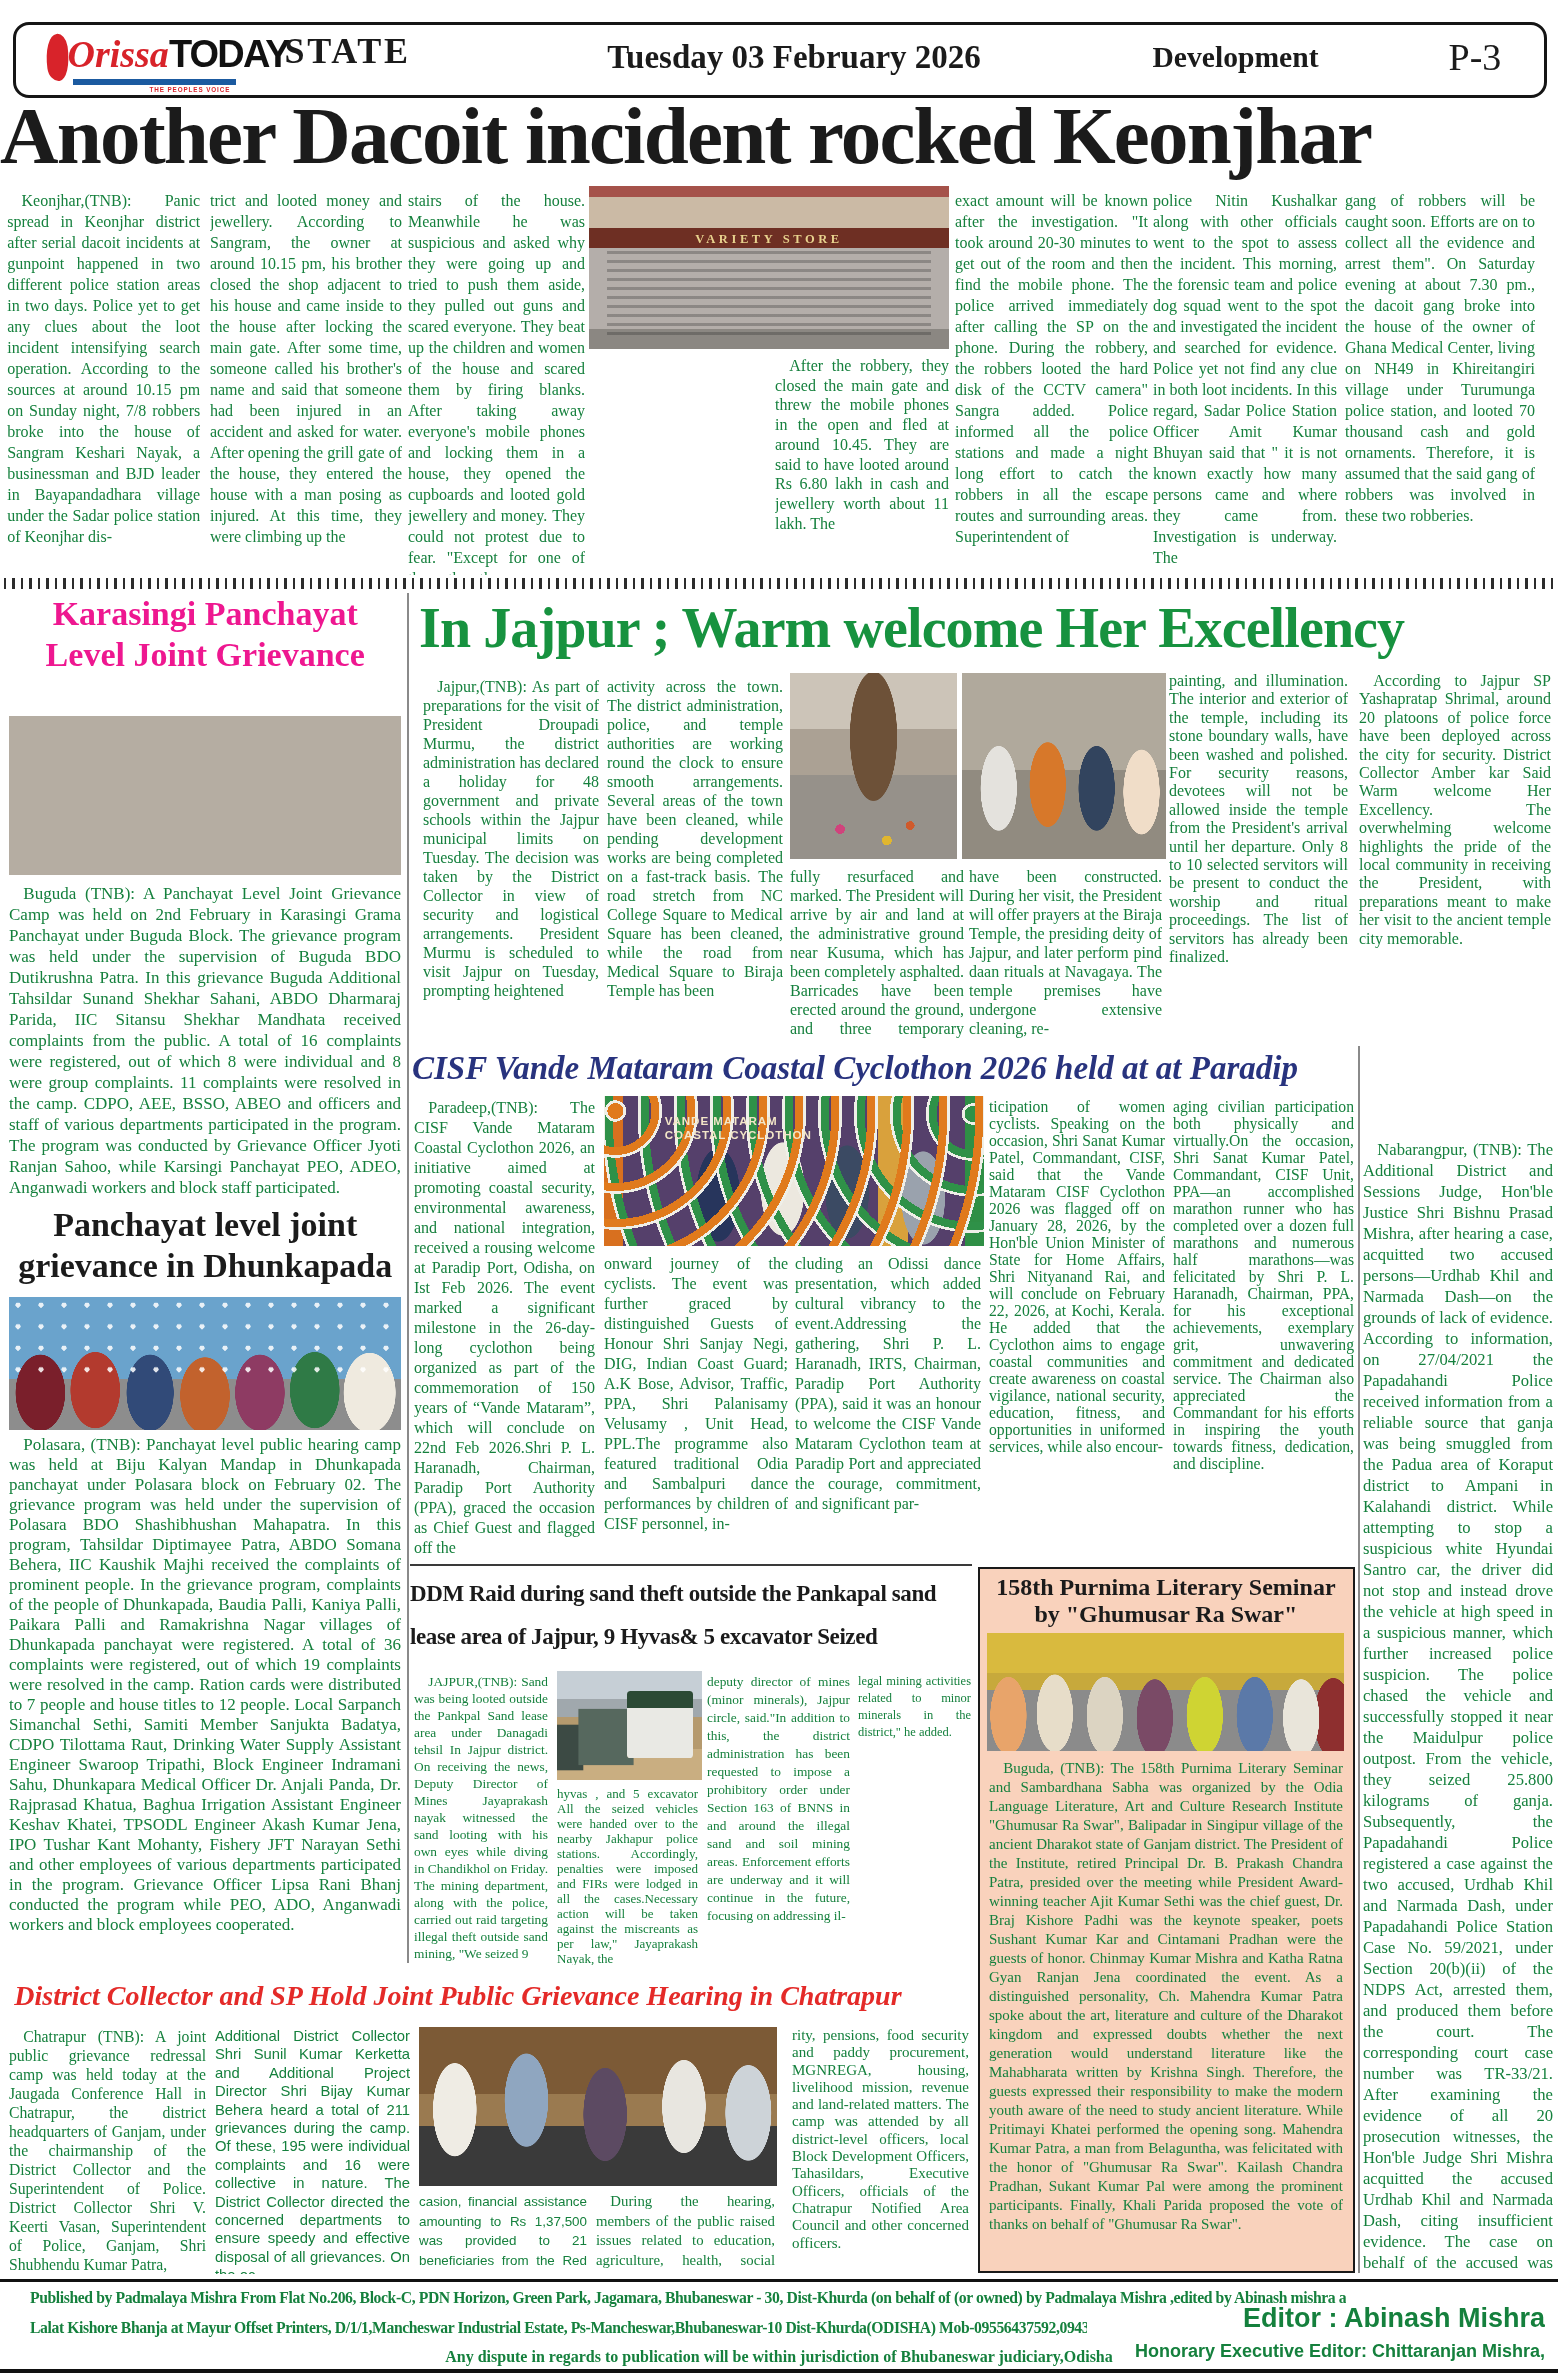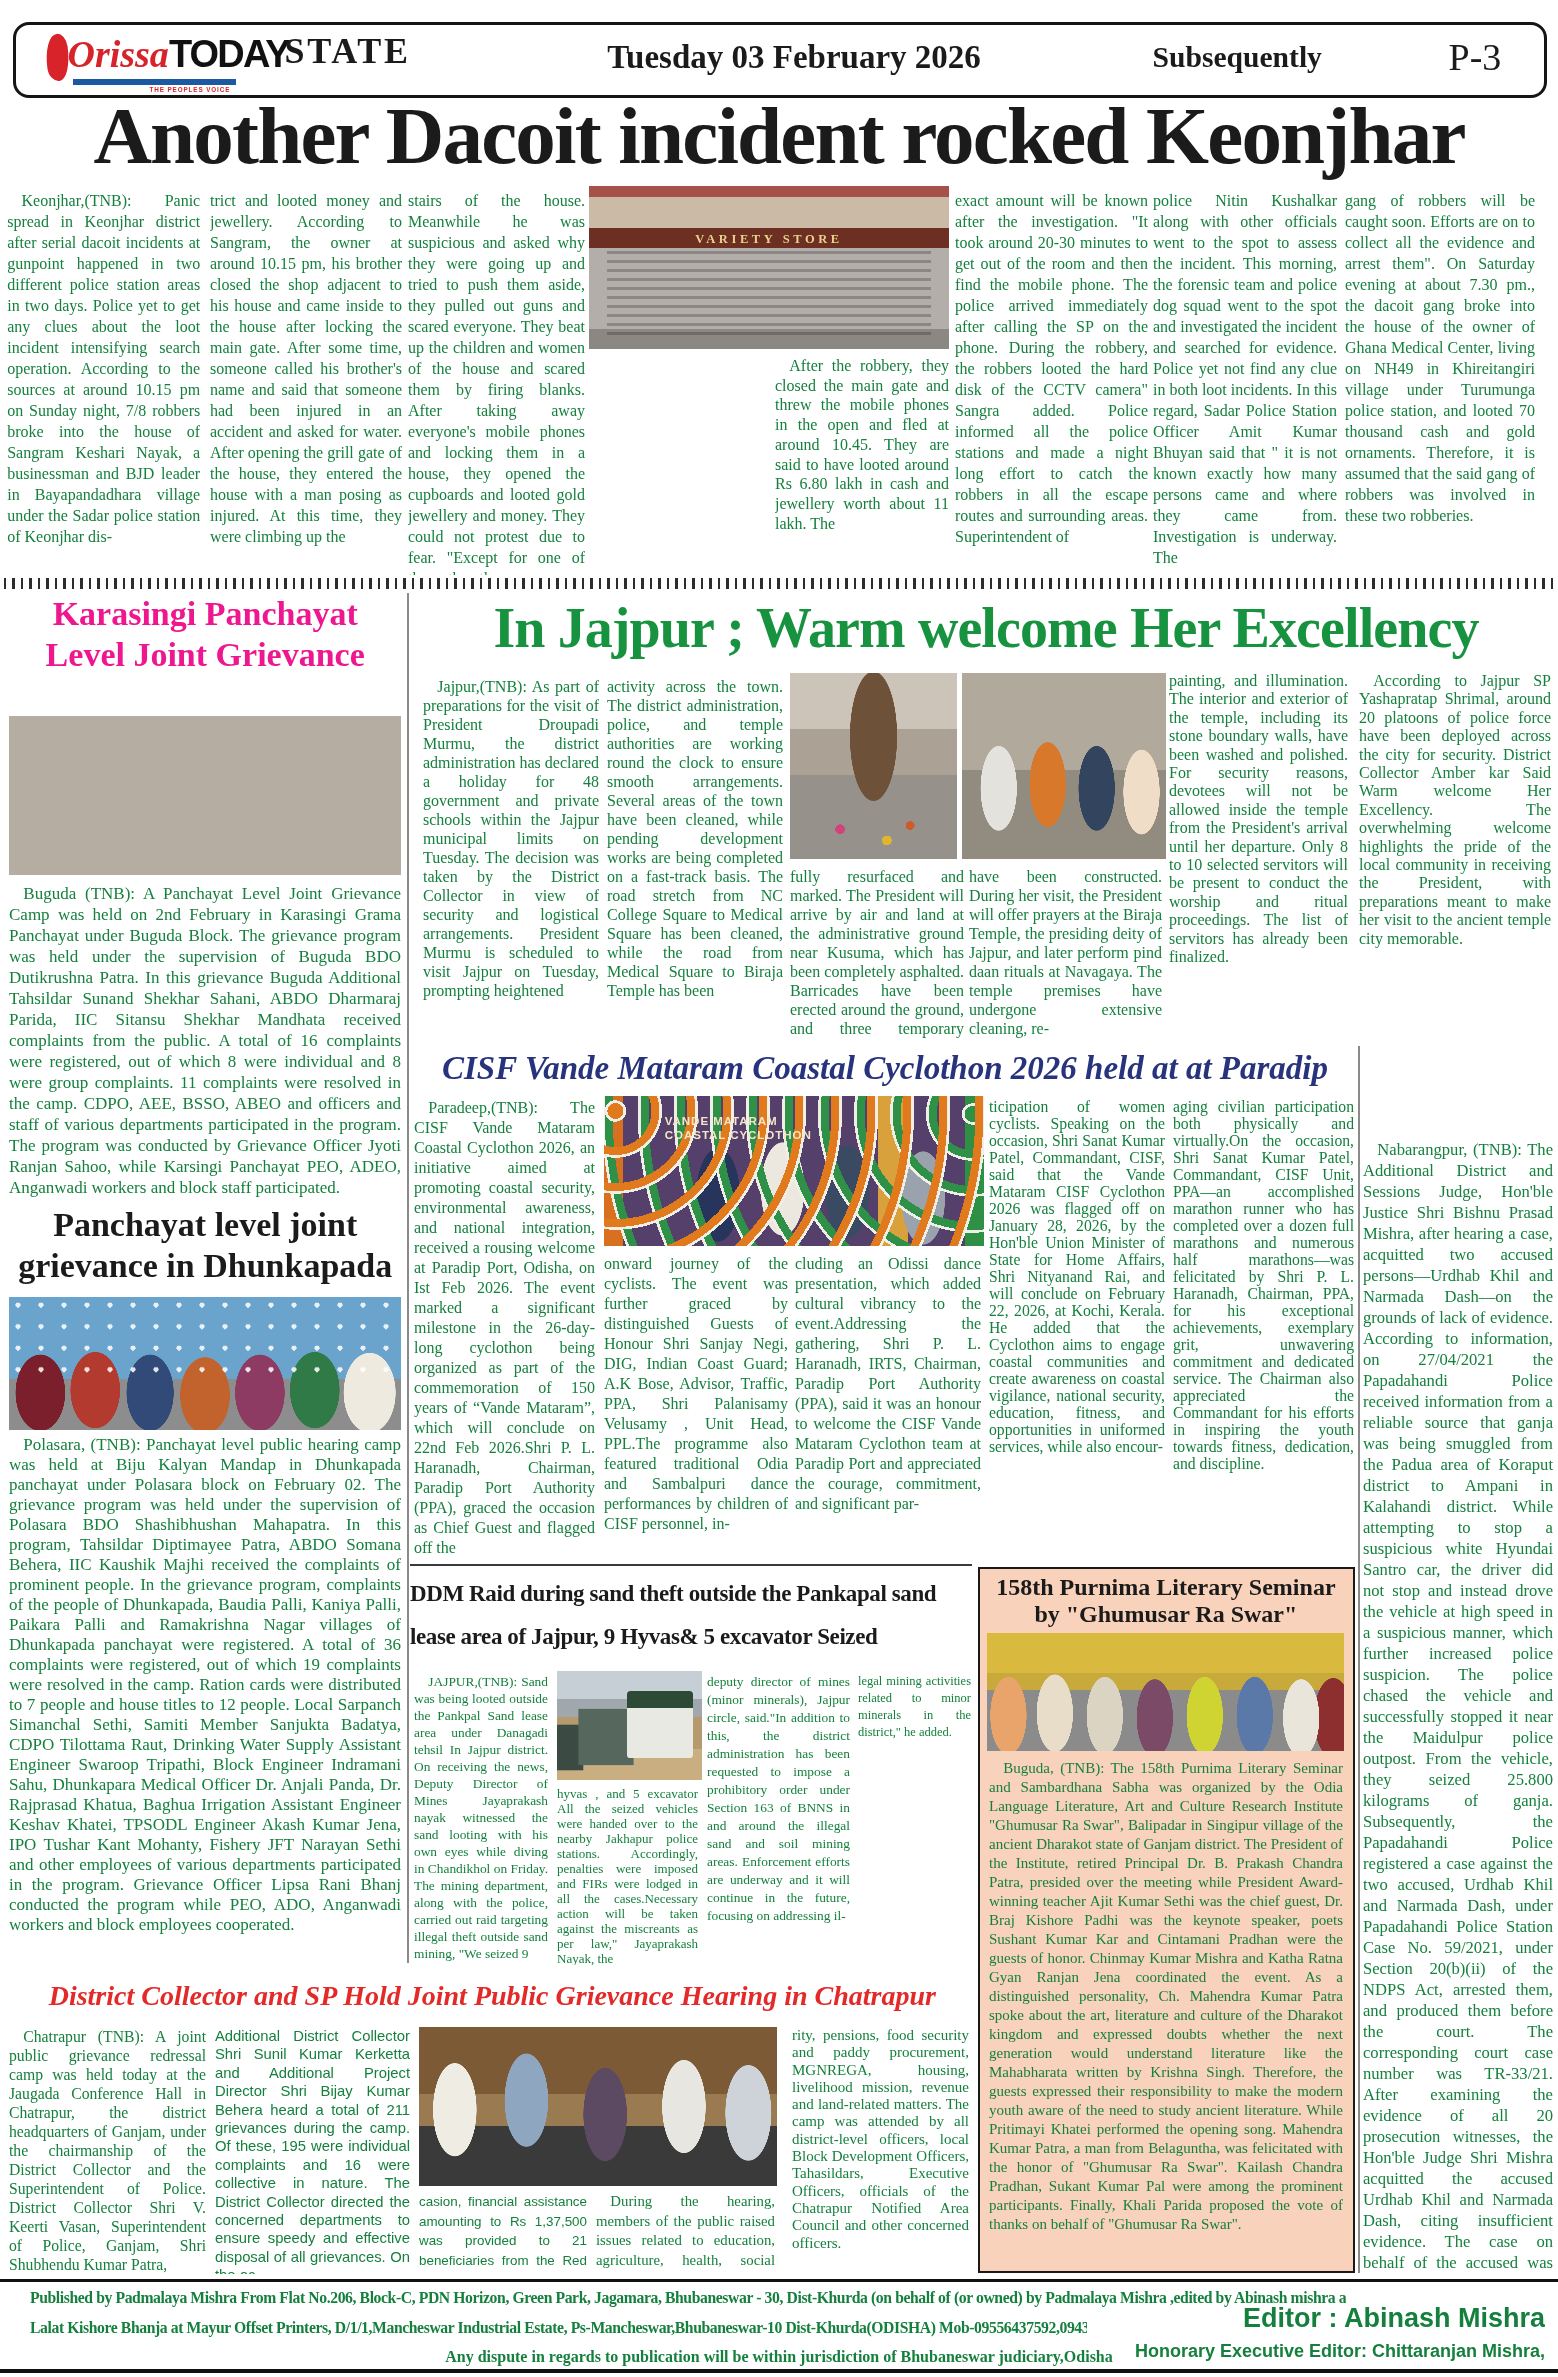--- a/index.html
+++ b/index.html
@@ -11,21 +11,21 @@
   .logo-orissa{font-family:"Liberation Serif",serif;font-style:italic;font-weight:bold;font-size:38px;color:#d8232a;}
   .logo-today{font-family:"Liberation Sans",sans-serif;font-weight:bold;font-size:38px;color:#111;letter-spacing:-1.8px;}
   .logo-bar{position:absolute;left:57px;top:54px;width:163px;height:6.3px;background:#1b5aa0;}
   .logo-tag{position:absolute;left:134px;top:61px;font-family:"Liberation Sans",sans-serif;font-size:6.3px;color:#d8232a;font-weight:bold;letter-spacing:0.9px;}
   .flame{position:absolute;left:30px;top:9px;width:23px;height:47px;background:#d8232a;border-radius:60% 40% 55% 45%/70% 30% 70% 30%;transform:rotate(-8deg);}
   
   .hl{position:absolute;font-weight:bold;font-family:"Liberation Serif",serif;overflow:hidden;}
   .bt{position:absolute;text-align:justify;overflow:hidden;color:#15803d;}
   .ind{text-indent:14.3px;}
   .sans{font-family:"Liberation Sans",sans-serif;}
-  .nowrap{white-space:nowrap;text-align:center;}
+  .nowrap{white-space:nowrap;text-align:left;}
   .vrule{position:absolute;width:1.8px;background:#8a8a8a;}
   .hrule{position:absolute;height:1.8px;background:#3a3a3a;}
   .tick{position:absolute;height:10.7px;background:repeating-linear-gradient(90deg,#2c2c2c 0 2.2px,transparent 2.2px 8.5px);}
   
   .ph{position:absolute;overflow:hidden;background:#b5ada2;}
   .ph-shop{background:linear-gradient(180deg,#a5524a 0 7%,#cbbaa5 7% 26%,#6e2f23 26% 38%,#b4aeaa 38% 88%,#8b8782 88% 100%);}
   .ph-shop::after{content:"";position:absolute;left:5%;right:5%;top:40%;bottom:5%;
       background:repeating-linear-gradient(180deg,rgba(35,35,35,.28) 0 2.7px,transparent 2.7px 9px);}
   .shop-sign{position:absolute;left:6%;top:27.5%;width:88%;height:10%;color:#e8d28e;font-family:Liberation Serif, serif;
       font-weight:bold;font-size:12.5px;letter-spacing:3.6px;text-align:center;line-height:16px;}
@@ -101,21 +101,21 @@
 
   <div id="masthead">
     <div class="flame"></div>
     <div class="abs" style="left:52px;top:7.2px;">
       <span class="logo-orissa">Orissa</span><span class="logo-today">TODAY</span>
     </div>
     <div class="logo-bar"></div>
     <div class="logo-tag">THE PEOPLES VOICE</div>
     <div class="abs" style="left:269px;top:5.4px;font-size:36px;font-weight:bold;letter-spacing:2.7px;">STATE</div>
     <div class="abs" style="left:501px;top:14.3px;width:555px;text-align:center;font-size:33px;font-weight:bold;">Tuesday 03 February 2026</div>
-    <div class="abs" style="left:1137px;top:16px;font-size:29.6px;font-weight:bold;">Subsequently</div>
+    <div class="abs" style="left:1137px;top:16px;font-size:29.6px;font-weight:bold;">Development</div>
     <div class="abs" style="left:1433px;top:10.7px;font-size:38px;">P-3</div>
   </div>
 
   <div class="hl nowrap" style="left:0;top:91px;width:1558px;height:91px;font-size:81px;line-height:90px;letter-spacing:-1.8px;">Another Dacoit incident rocked Keonjhar</div>
 
   <div class="bt ind" style="left:7.2px;top:190px;width:193px;height:385px;font-size:16px;line-height:21px;">Keonjhar,(TNB): Panic spread in Keonjhar district after serial dacoit incidents at gunpoint happened in two different police station areas in two days. Police yet to get any clues about the loot incident intensifying search operation. According to the sources at around 10.15 pm on Sunday night, 7/8 robbers broke into the house of Sangram Keshari Nayak, a businessman and BJD leader in Bayapandadhara village under the Sadar police station of Keonjhar dis-</div>
   <div class="bt" style="left:210px;top:190px;width:192px;height:385px;font-size:16px;line-height:21px;">trict and looted money and jewellery.  According to Sangram, the owner at around 10.15 pm, his brother closed the shop adjacent to his house and came inside to the house after locking the main gate. After some time, someone called his brother's name and said that someone had been injured in an accident and asked for water. After opening the grill gate of the house, they entered the house with a man posing as injured. At this time, they were climbing up the</div>
   <div class="bt" style="left:408px;top:190px;width:177px;height:385px;font-size:16px;line-height:21px;">stairs of the house. Meanwhile he was suspicious and asked why they were going up and tried to push them aside, they pulled out guns and scared everyone. They beat up the children and women of the house and scared them by firing blanks. After taking away everyone's mobile phones and locking them in a house, they opened the cupboards and looted gold jewellery and money. They could not protest due to fear. "Except for one of them, the others wore</div>
   <div class="ph ph-shop" style="left:589px;top:186px;width:360px;height:163px;">
     <div class="shop-sign">VARIETY STORE</div>

